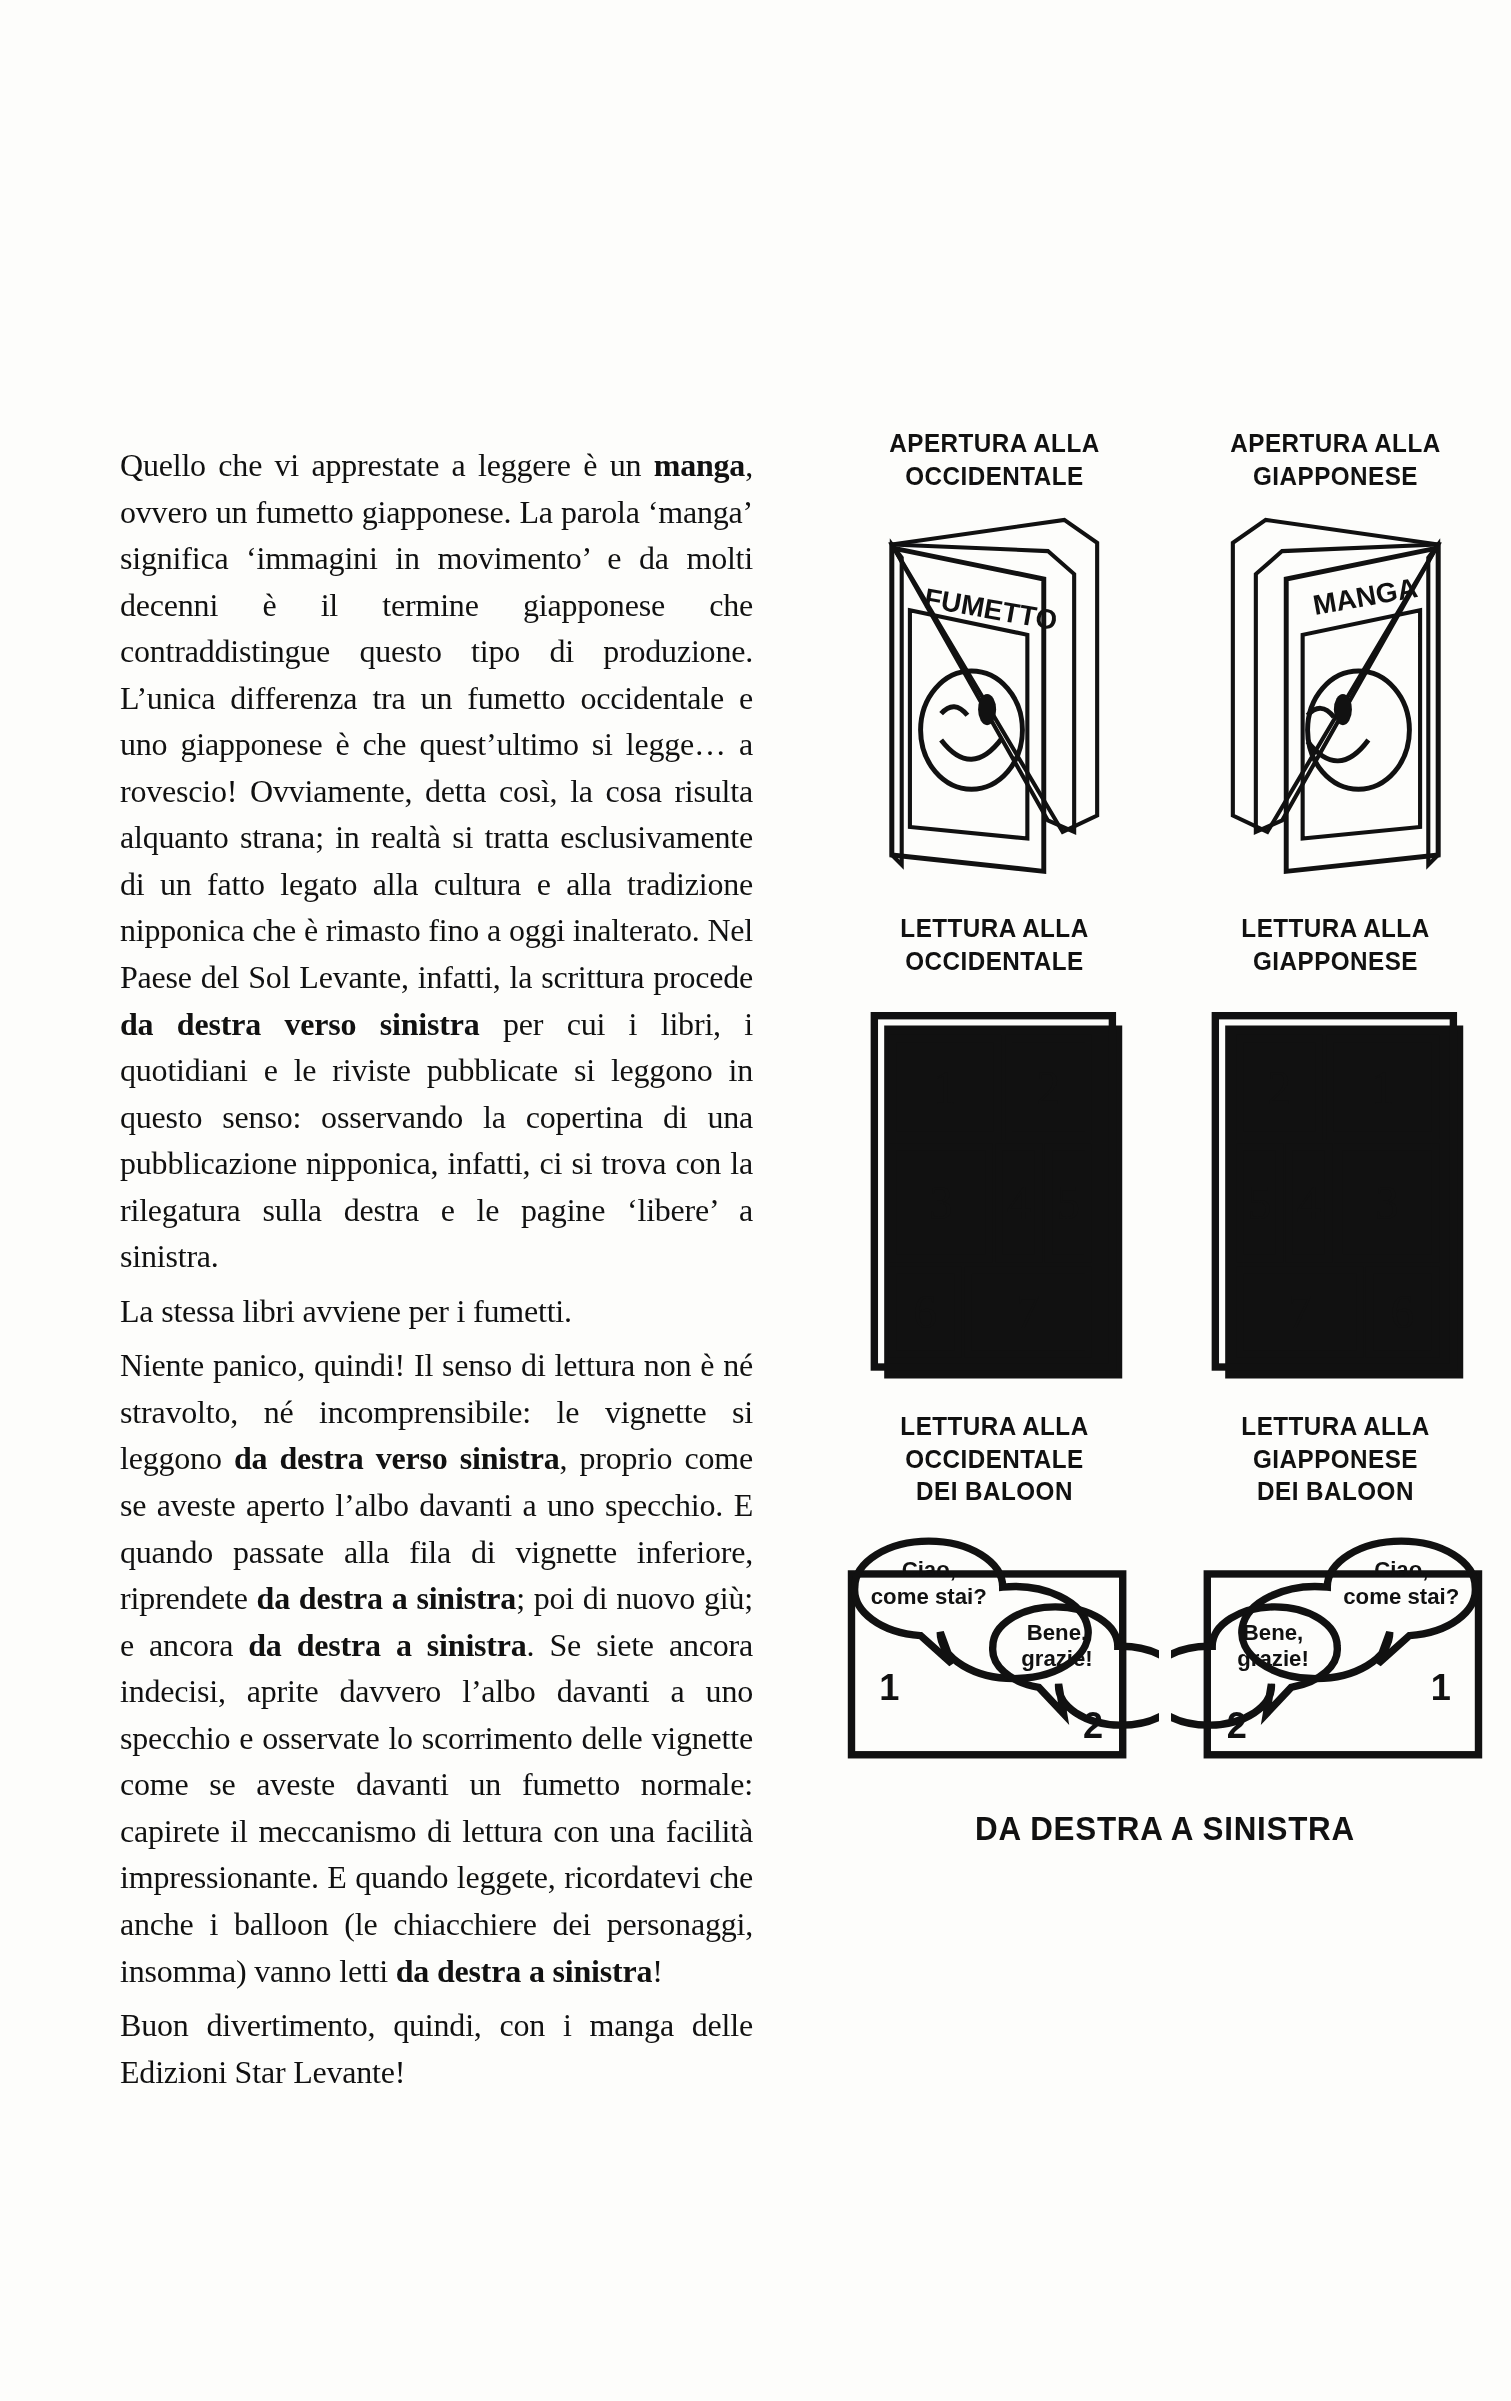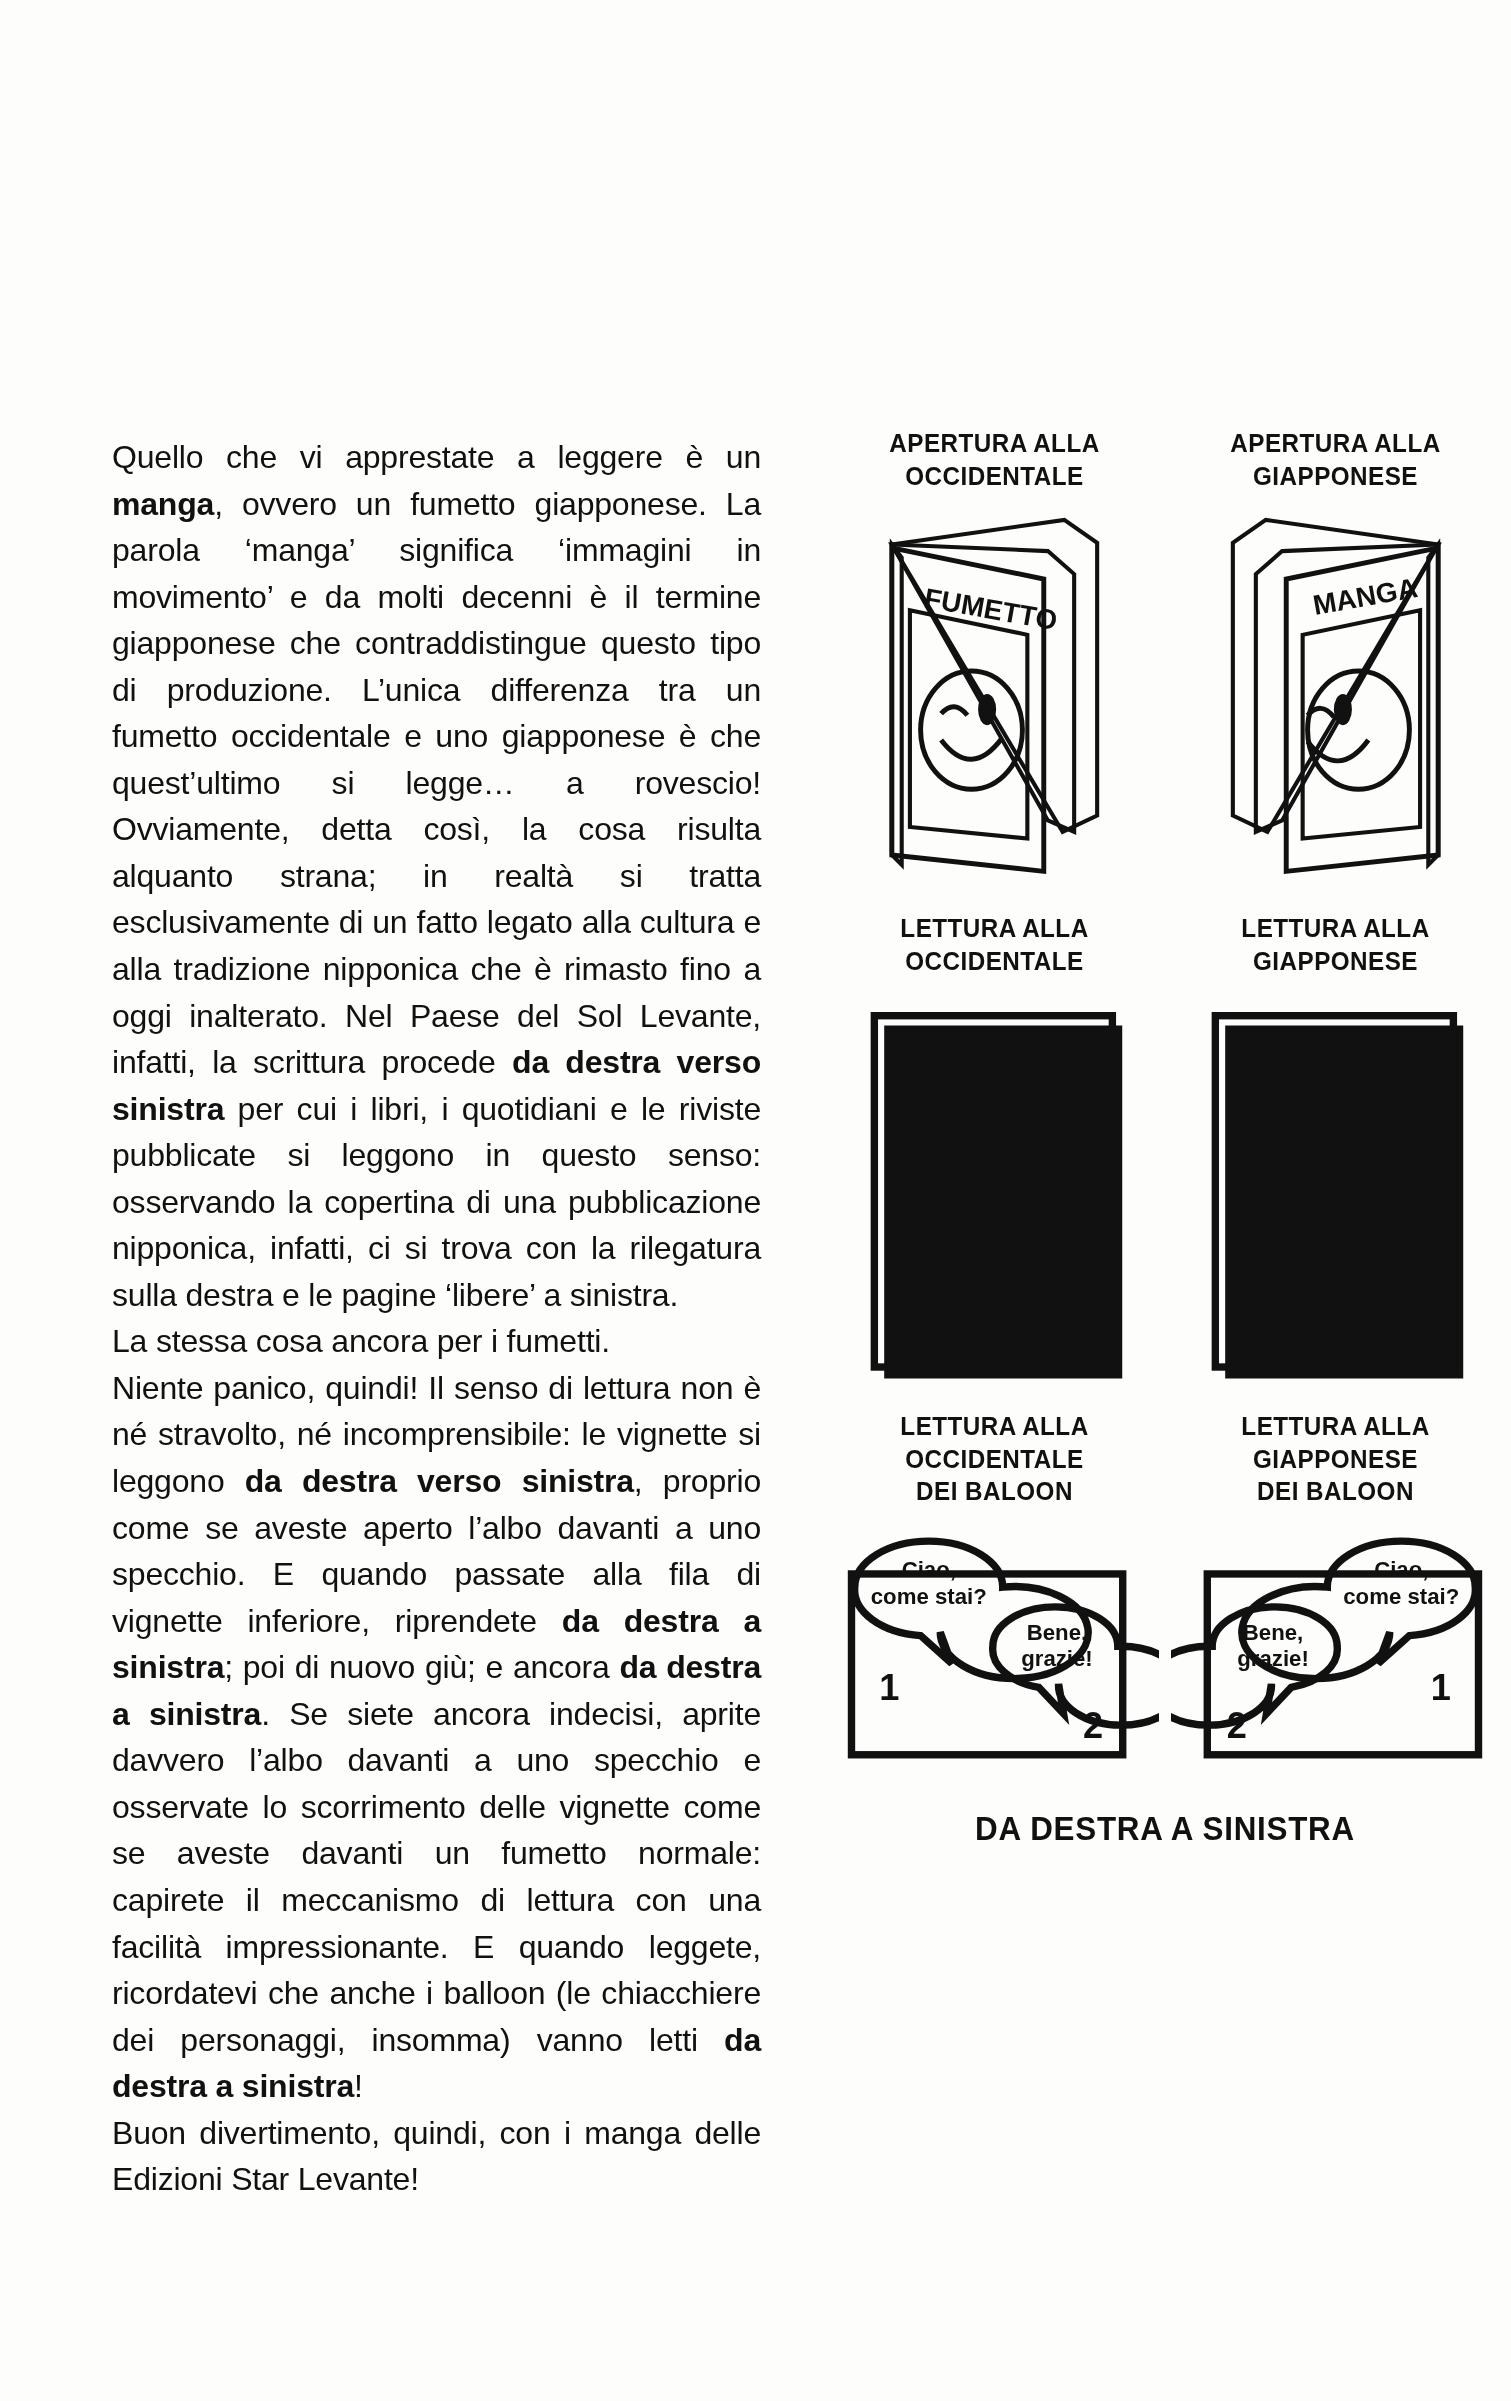--- a/index.html
+++ b/index.html
@@ -34,21 +34,21 @@
   
   .body-col{
     position:absolute;left:112px;top:434px;width:649px;
     font-size:32px;line-height:1.455;
     text-align:justify;
     font-family:"Liberation Sans",sans-serif;
     font-weight:400;
     letter-spacing:-0.2px;
     color:#111;
   }
-  .body-col p{margin:0;}
+  .body-col p{margin:8px;font-family:Liberation Serif, serif;}
   .body-col b{font-weight:700;}
 
   
   .right-col{position:absolute;left:824px;top:427px;width:682px;}
   .hdr{
     font-weight:700;font-size:25.5px;line-height:1.28;
     letter-spacing:0.5px;text-align:center;color:#111;
     transform:scaleX(0.95);
   }
   .row2{display:flex;}
@@ -81,21 +81,21 @@
   .balnum{font-family:"Liberation Sans",sans-serif;font-weight:700;font-size:44px;fill:#111;}
 </style>
 </head>
 <body>
 
 <div class="page">
 
 
   <div class="body-col">
     <p><span>Quello che vi apprestate a leggere è un </span><b>manga</b><span>, ovvero un fumetto giapponese. La parola ‘manga’ significa ‘immagini in movimento’ e da molti decenni è il termine giapponese che contraddistingue questo tipo di produzione. L’unica differenza tra un fumetto occidentale e uno giapponese è che quest’ultimo si legge… a rovescio! Ovviamente, detta così, la cosa risulta alquanto strana; in realtà si tratta esclusivamente di un fatto legato alla cultura e alla tradizione nipponica che è rimasto fino a oggi inalterato. Nel Paese del Sol Levante, infatti, la scrittura procede </span><b>da destra verso sinistra</b><span> per cui i libri, i quotidiani e le riviste pubblicate si leggono in questo senso: osservando la copertina di una pubblicazione nipponica, infatti, ci si trova con la rilegatura sulla destra e le pagine ‘libere’ a sinistra.</span></p>
-    <p><span>La stessa cosa ancora per i fumetti.</span></p>
+    <p><span>La stessa libri avviene per i fumetti.</span></p>
     <p><span>Niente panico, quindi! Il senso di lettura non è né stravolto, né incomprensibile: le vignette si leggono </span><b>da destra verso sinistra</b><span>, proprio come se aveste aperto l’albo davanti a uno specchio. E quando passate alla fila di vignette inferiore, riprendete </span><b>da destra a sinistra</b><span>; poi di nuovo giù; e ancora </span><b>da destra a sinistra</b><span>. Se siete ancora indecisi, aprite davvero l’albo davanti a uno specchio e osservate lo scorrimento delle vignette come se aveste davanti un fumetto normale: capirete il meccanismo di lettura con una facilità impressionante. E quando leggete, ricordatevi che anche i balloon (le chiacchiere dei personaggi, insomma) vanno letti </span><b>da destra a sinistra</b><span>!</span></p>
     <p><span>Buon divertimento, quindi, con i manga delle Edizioni Star Levante!</span></p>
   </div>
 
   <div class="right-col">
 
     <div class="row2">
       <div class="cell hdr">
         <div>APERTURA ALLA</div>
         <div>OCCIDENTALE</div>

